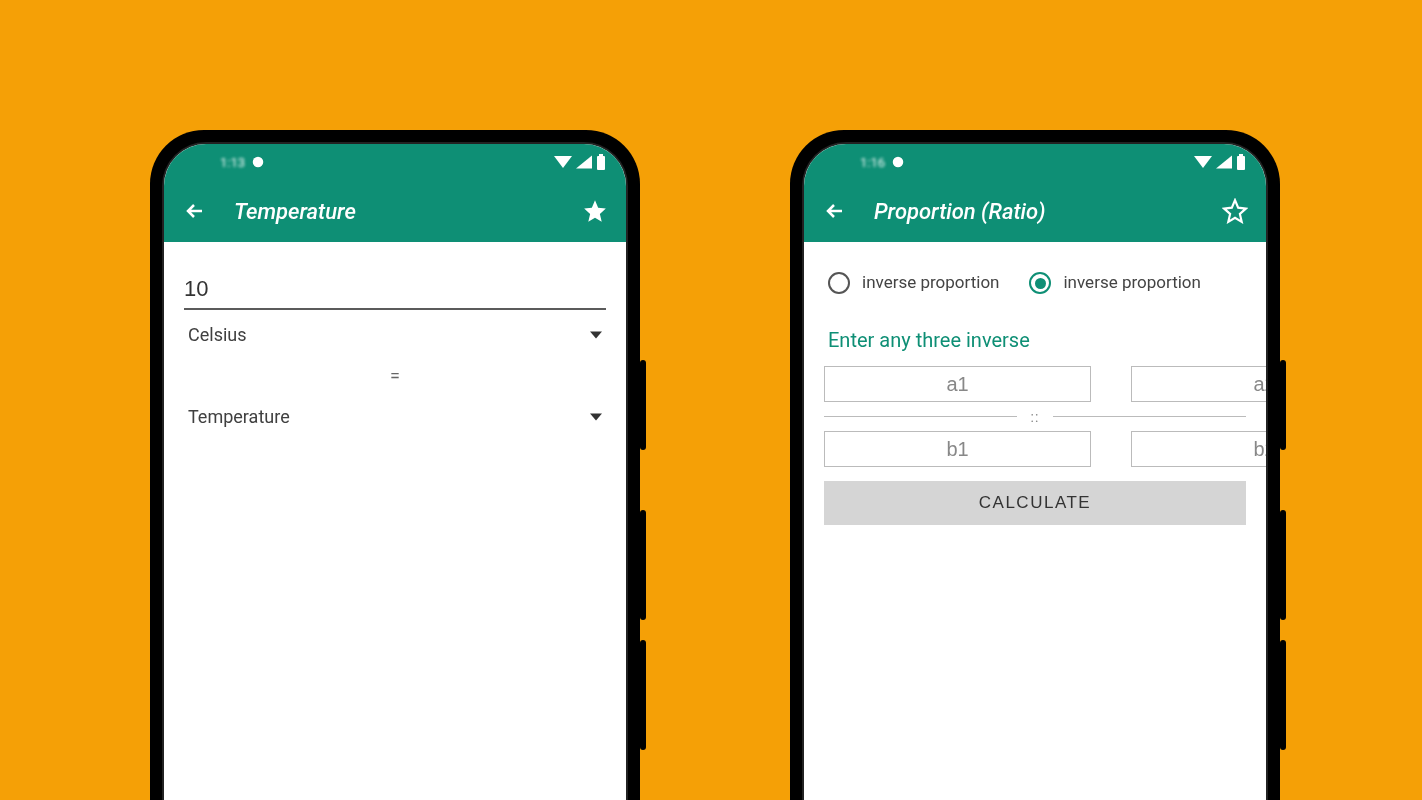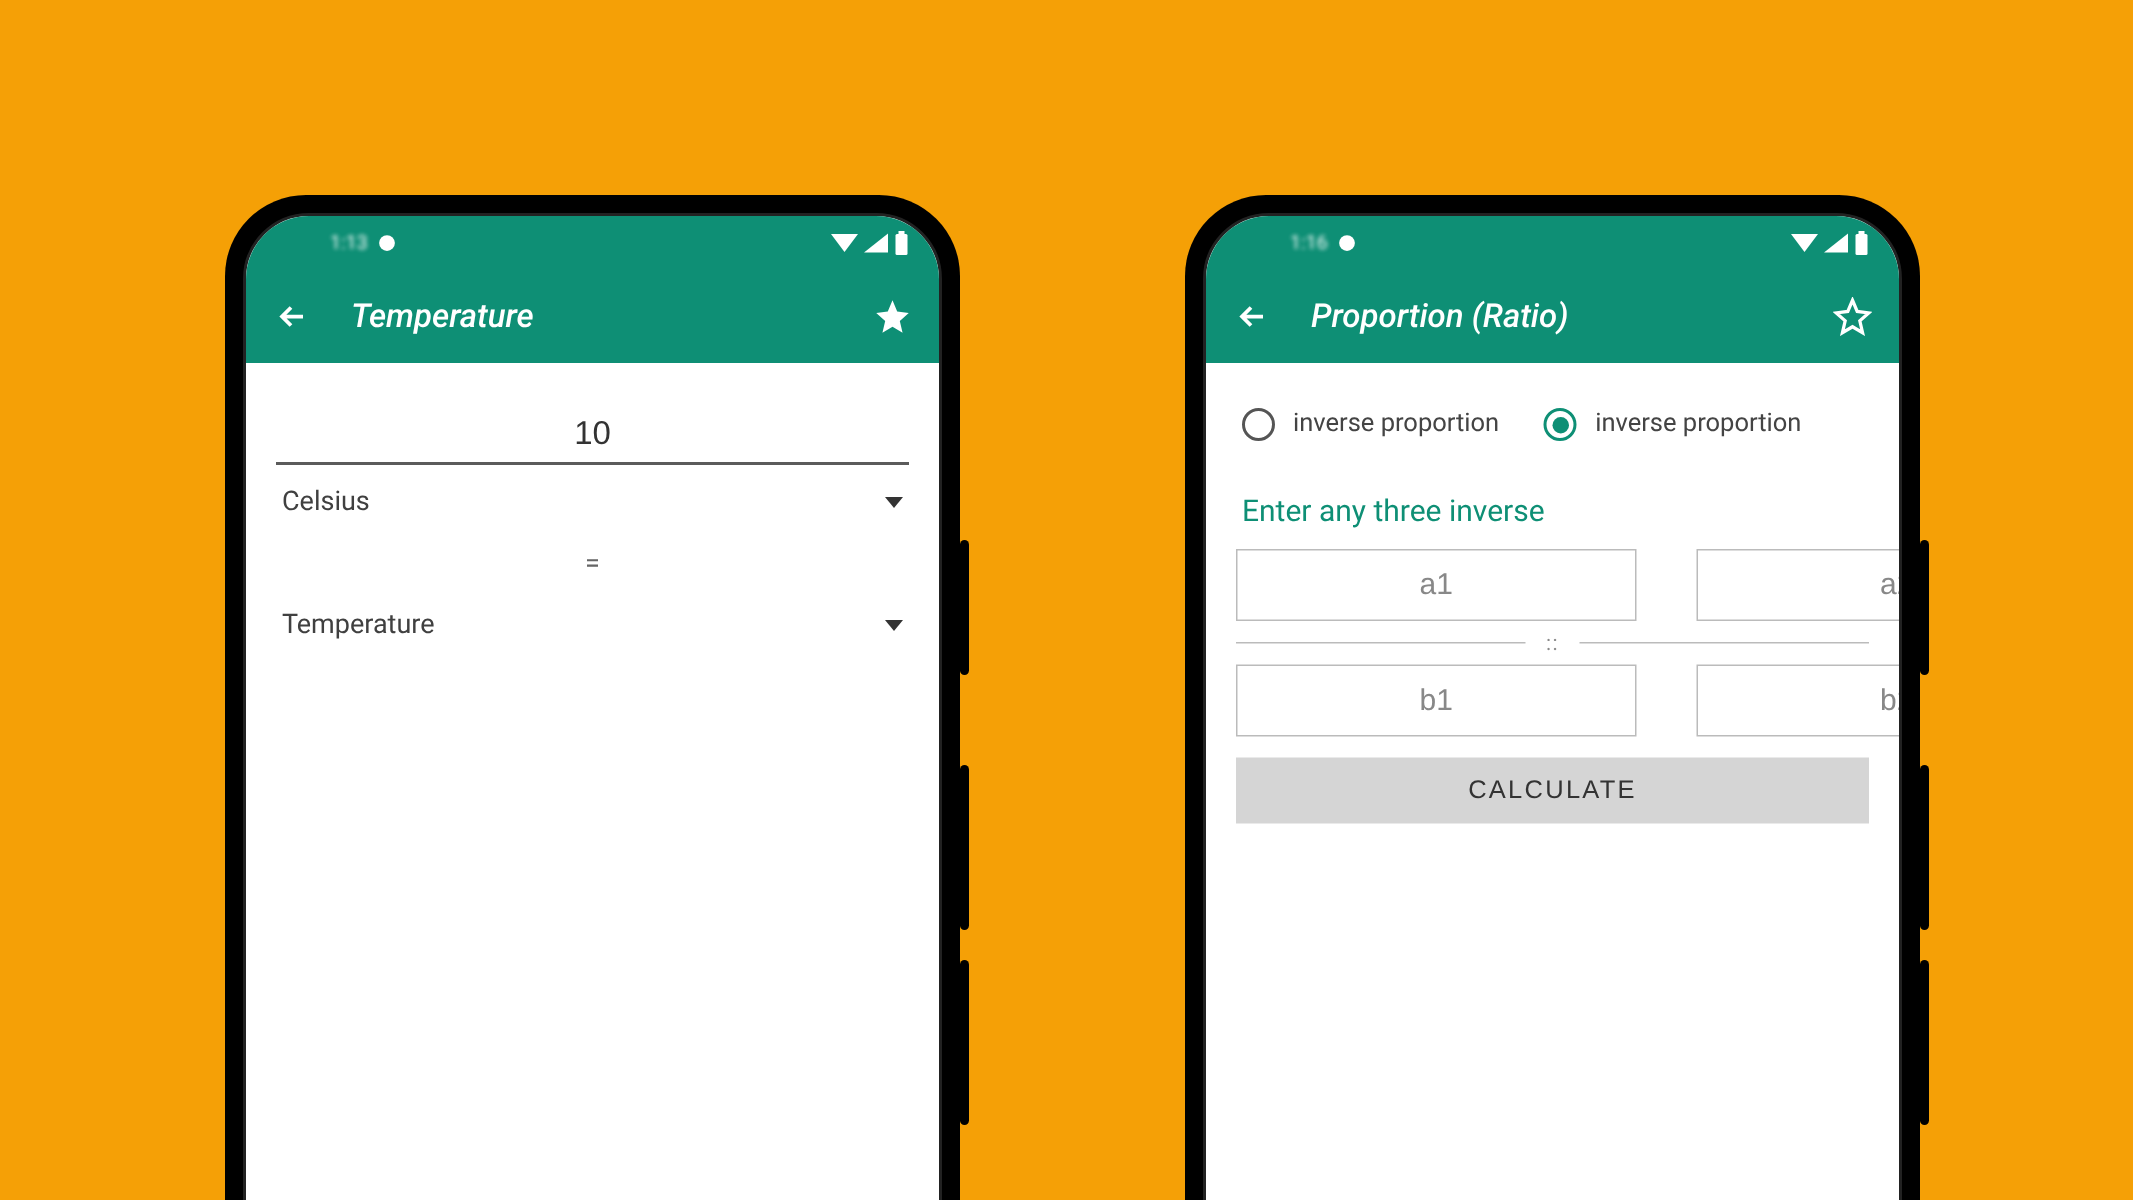--- a/index.html
+++ b/index.html
@@ -93,21 +93,21 @@
 
   .content {
     padding: 24px 20px;
     background: #fff;
   }
 
   .temp-input {
     width: 100%;
     border: none;
     border-bottom: 2px solid #5b5b5b;
-    text-align: center;
+    text-align: left;
     font-size: 22px;
     padding: 10px 0 6px;
     color: #333;
     outline: none;
     background: transparent;
   }
   .dropdown {
     display: flex;
     justify-content: space-between;
     align-items: center;
@@ -158,21 +158,21 @@
     margin: 24px 4px 14px;
   }
   .grid2 {
     display: flex;
     gap: 40px;
     position: relative;
   }
   .prop-input {
     flex: 1;
     border: 1px solid #bbb;
-    height: 48px;
+    height: 36px;
     text-align: center;
     font-size: 20px;
     color: #888;
     outline: none;
     background: #fff;
   }
   .prop-input::placeholder { color: #888; }
   .divider-line {
     height: 1px;
     background: #bbb;

